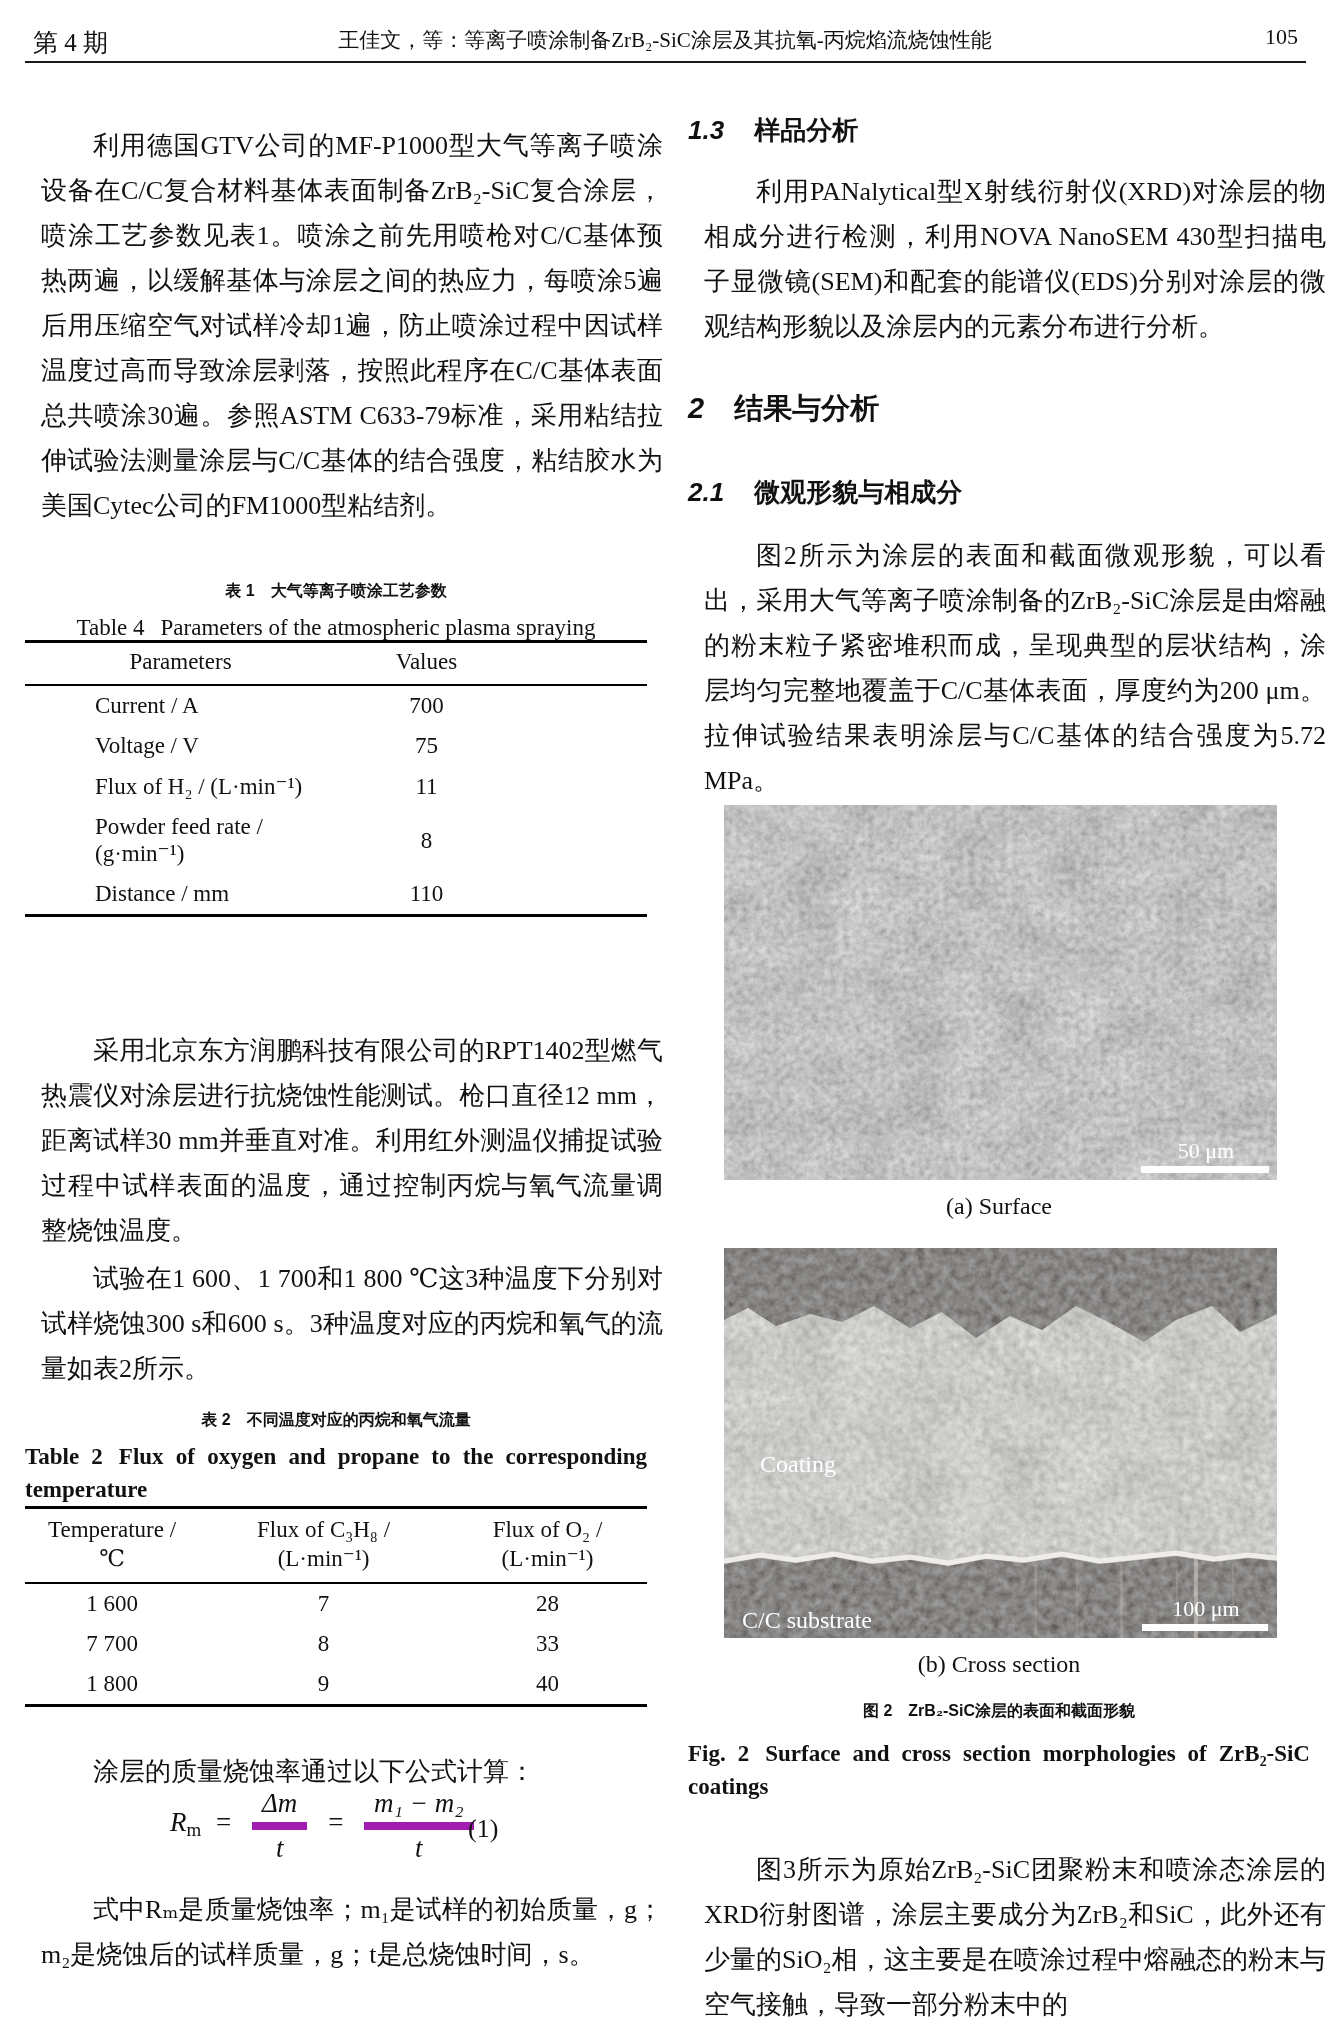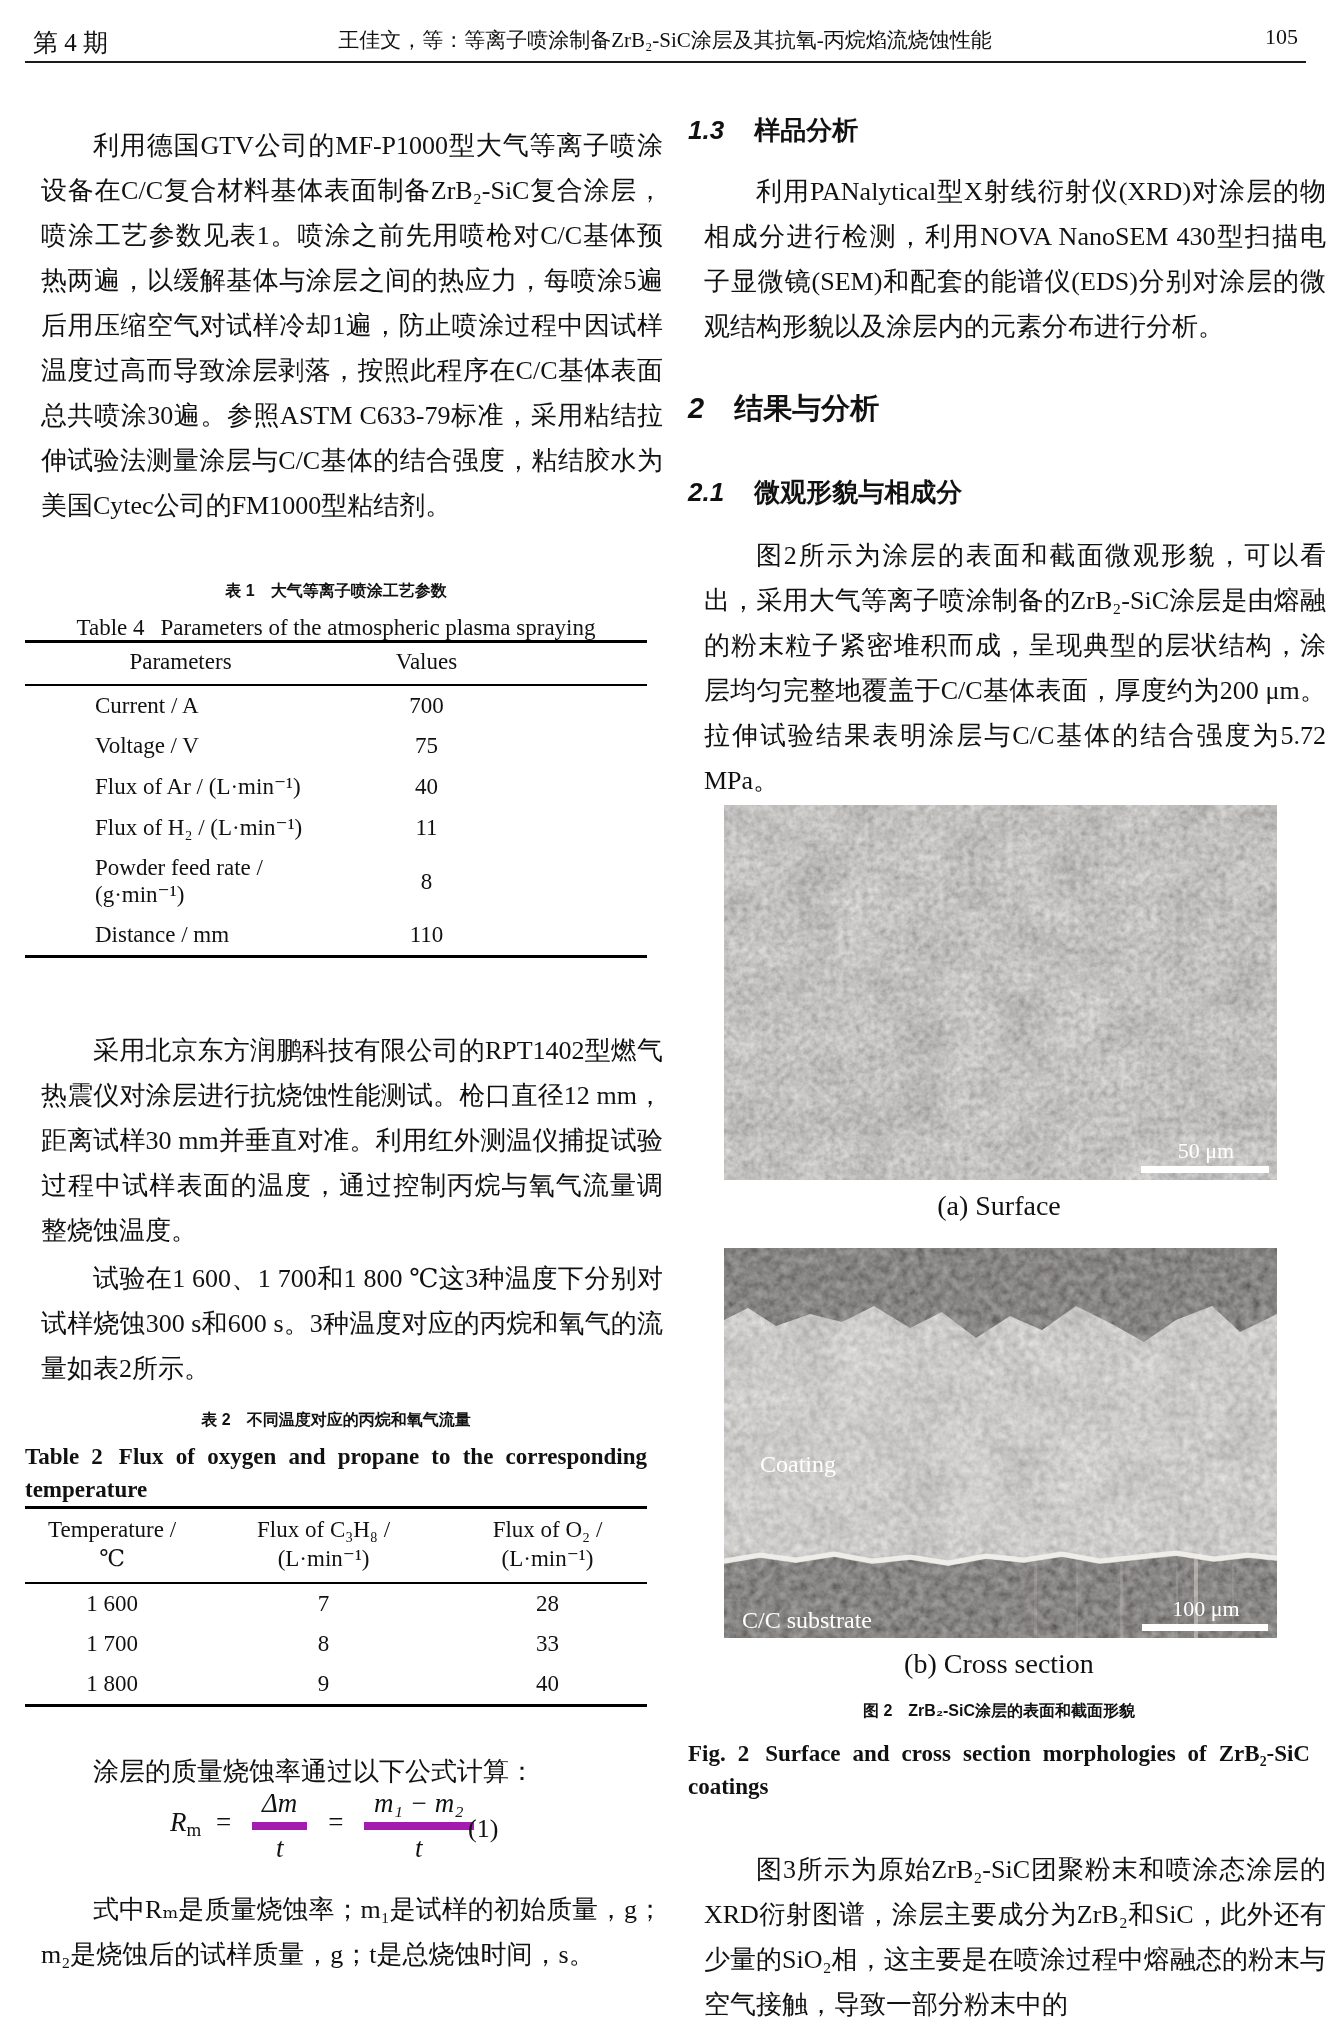--- a/index.html
+++ b/index.html
@@ -44,21 +44,21 @@
   .formula-wrap { height:86px; }
   .formula { position:absolute; left:145px; top:0; font-style:italic; font-size:27px; line-height:30px; white-space:nowrap; }
   .formula .rsub { font-style:normal; font-size:19px; vertical-align:-5px; }
   .frac { display:inline-block; vertical-align:middle; text-align:center; margin:0 6px; }
   .frac .num { display:block; border-bottom:8px solid #a21caf; padding:2px 10px 4px; }
   .frac .den { display:block; padding-top:3px; }
   .eqsign { margin:0 8px; font-style:normal; }
   .eq-no { position:absolute; left:443px; top:28px; font-style:normal; font-size:26px; }
   
   .sem-fig { left:36px; width:553px; }
-  .fig-label { font-size:28px; line-height:30px; text-align:center; }
+  .fig-label { font-size:24px; line-height:30px; text-align:center; }
   .sem-fig svg { display:block; }
 </style>
 </head>
 <body>
 
 <svg width="0" height="0" style="position:absolute" aria-hidden="true">
   <defs>
     <filter id="grainLight" x="0%" y="0%" width="100%" height="100%">
       <feTurbulence type="fractalNoise" baseFrequency="0.16" numOctaves="4" seed="11" stitchTiles="stitch"></feTurbulence>
       <feColorMatrix type="saturate" values="0"></feColorMatrix>
@@ -134,24 +134,20 @@
       <tbody>
           <tr>
             <td>Current / A</td>
             <td>700</td>
           </tr>
           <tr>
             <td>Voltage / V</td>
             <td>75</td>
           </tr>
           <tr>
-            <td>Flux of Ar / (L·min⁻¹)</td>
-            <td>40</td>
-          </tr>
-          <tr>
             <td>Flux of H₂ / (L·min⁻¹)</td>
             <td>11</td>
           </tr>
           <tr>
             <td>Powder feed rate / (g·min⁻¹)</td>
             <td>8</td>
           </tr>
           <tr>
             <td>Distance / mm</td>
             <td>110</td>
@@ -192,21 +188,21 @@
           </th>
         </tr>
       </thead>
       <tbody>
           <tr>
             <td>1 600</td>
             <td>7</td>
             <td>28</td>
           </tr>
           <tr>
-            <td>1 700</td>
+            <td>7 700</td>
             <td>8</td>
             <td>33</td>
           </tr>
           <tr>
             <td>1 800</td>
             <td>9</td>
             <td>40</td>
           </tr>
         </tbody>
     </table>

